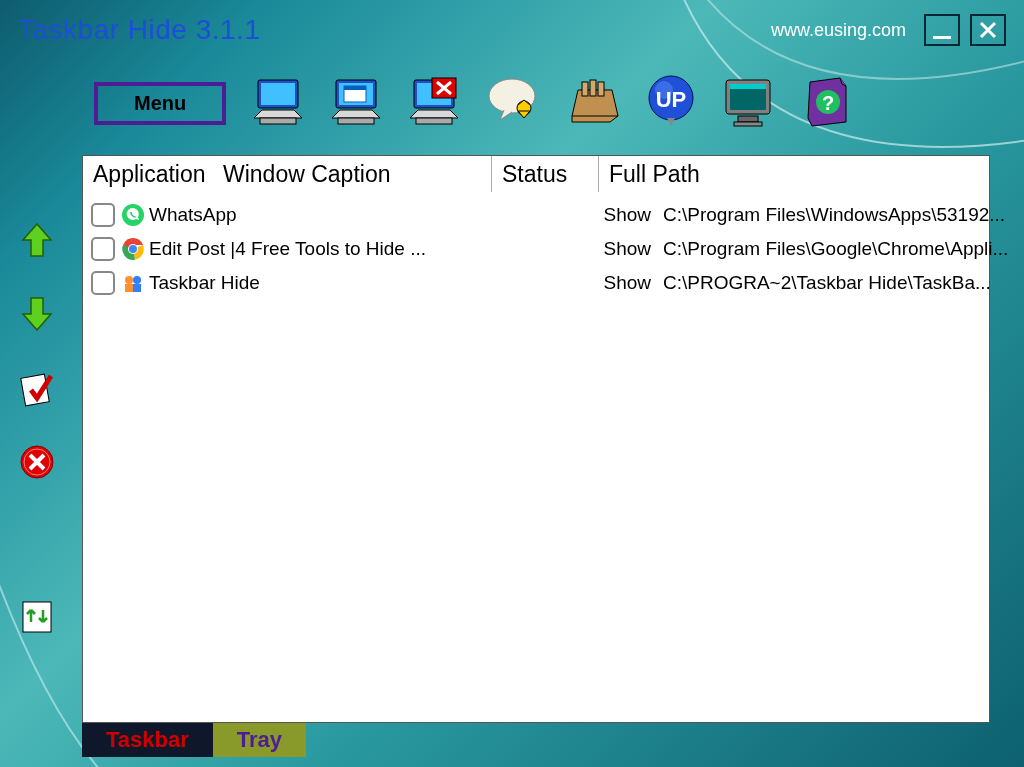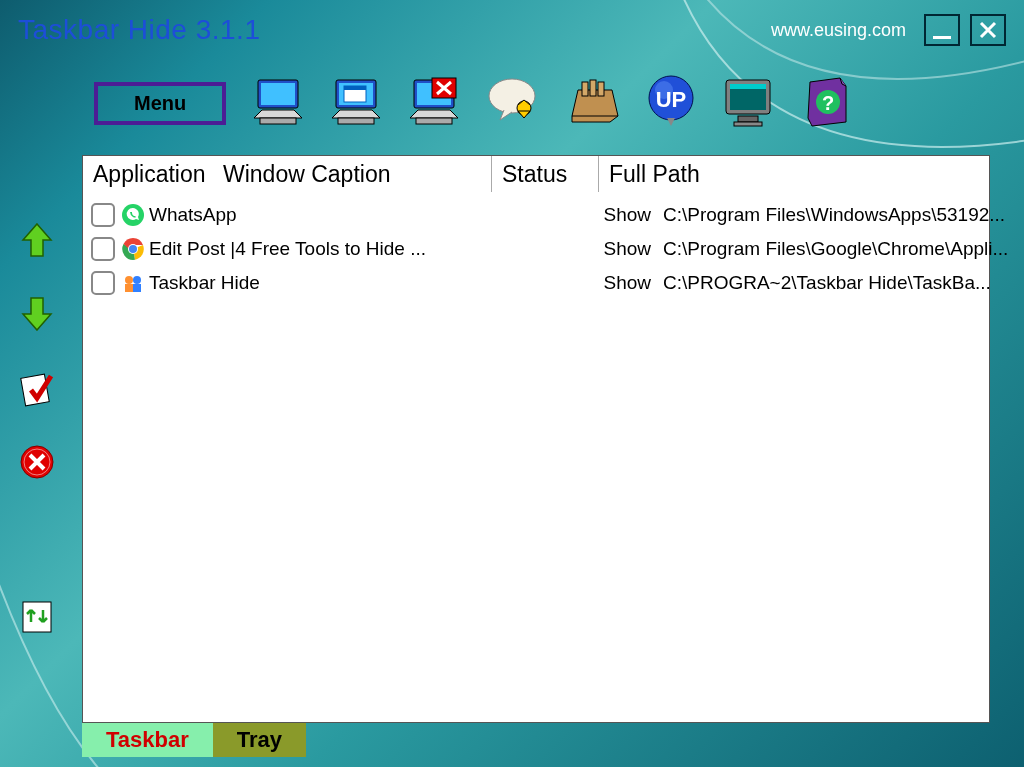--- a/index.html
+++ b/index.html
@@ -65,22 +65,22 @@
 .row-caption { flex: 0 0 396px; overflow: hidden; white-space: nowrap; text-overflow: ellipsis; }
 .row-status { width: 106px; flex-shrink: 0; text-align: right; }
 .row-path { width: 390px; flex-shrink: 0; overflow: hidden; white-space: nowrap; text-overflow: ellipsis; padding-left: 12px; }
 
 .tabs {
   position: absolute; left: 82px; bottom: 10px; display: flex; z-index: 2; font-size: 22px; font-weight: bold;
 }
 .tab {
   padding: 4px 24px; cursor: pointer;
 }
-.tab-active { background: #86efac; color: #d00000; }
-.tab-inactive { background: #8a9a2a; color: #000000; }
+.tab-active { background: #0f172a; color: #d00000; }
+.tab-inactive { background: #8a9a2a; color: #4c1d95; }
 </style>
 </head>
 <body>
 
 <svg class="bg-curve">
   <path d="M 680 -10 Q 760 180 1030 140" stroke="#cceeee" stroke-width="2" fill="none" opacity="0.7"></path>
   <path d="M 700 -10 Q 800 120 1030 60" stroke="#bde5e5" stroke-width="2" fill="none" opacity="0.6"></path>
   <path d="M -10 560 Q 40 700 100 770" stroke="#cceeee" stroke-width="2" fill="none" opacity="0.6"></path>
 </svg>
 

